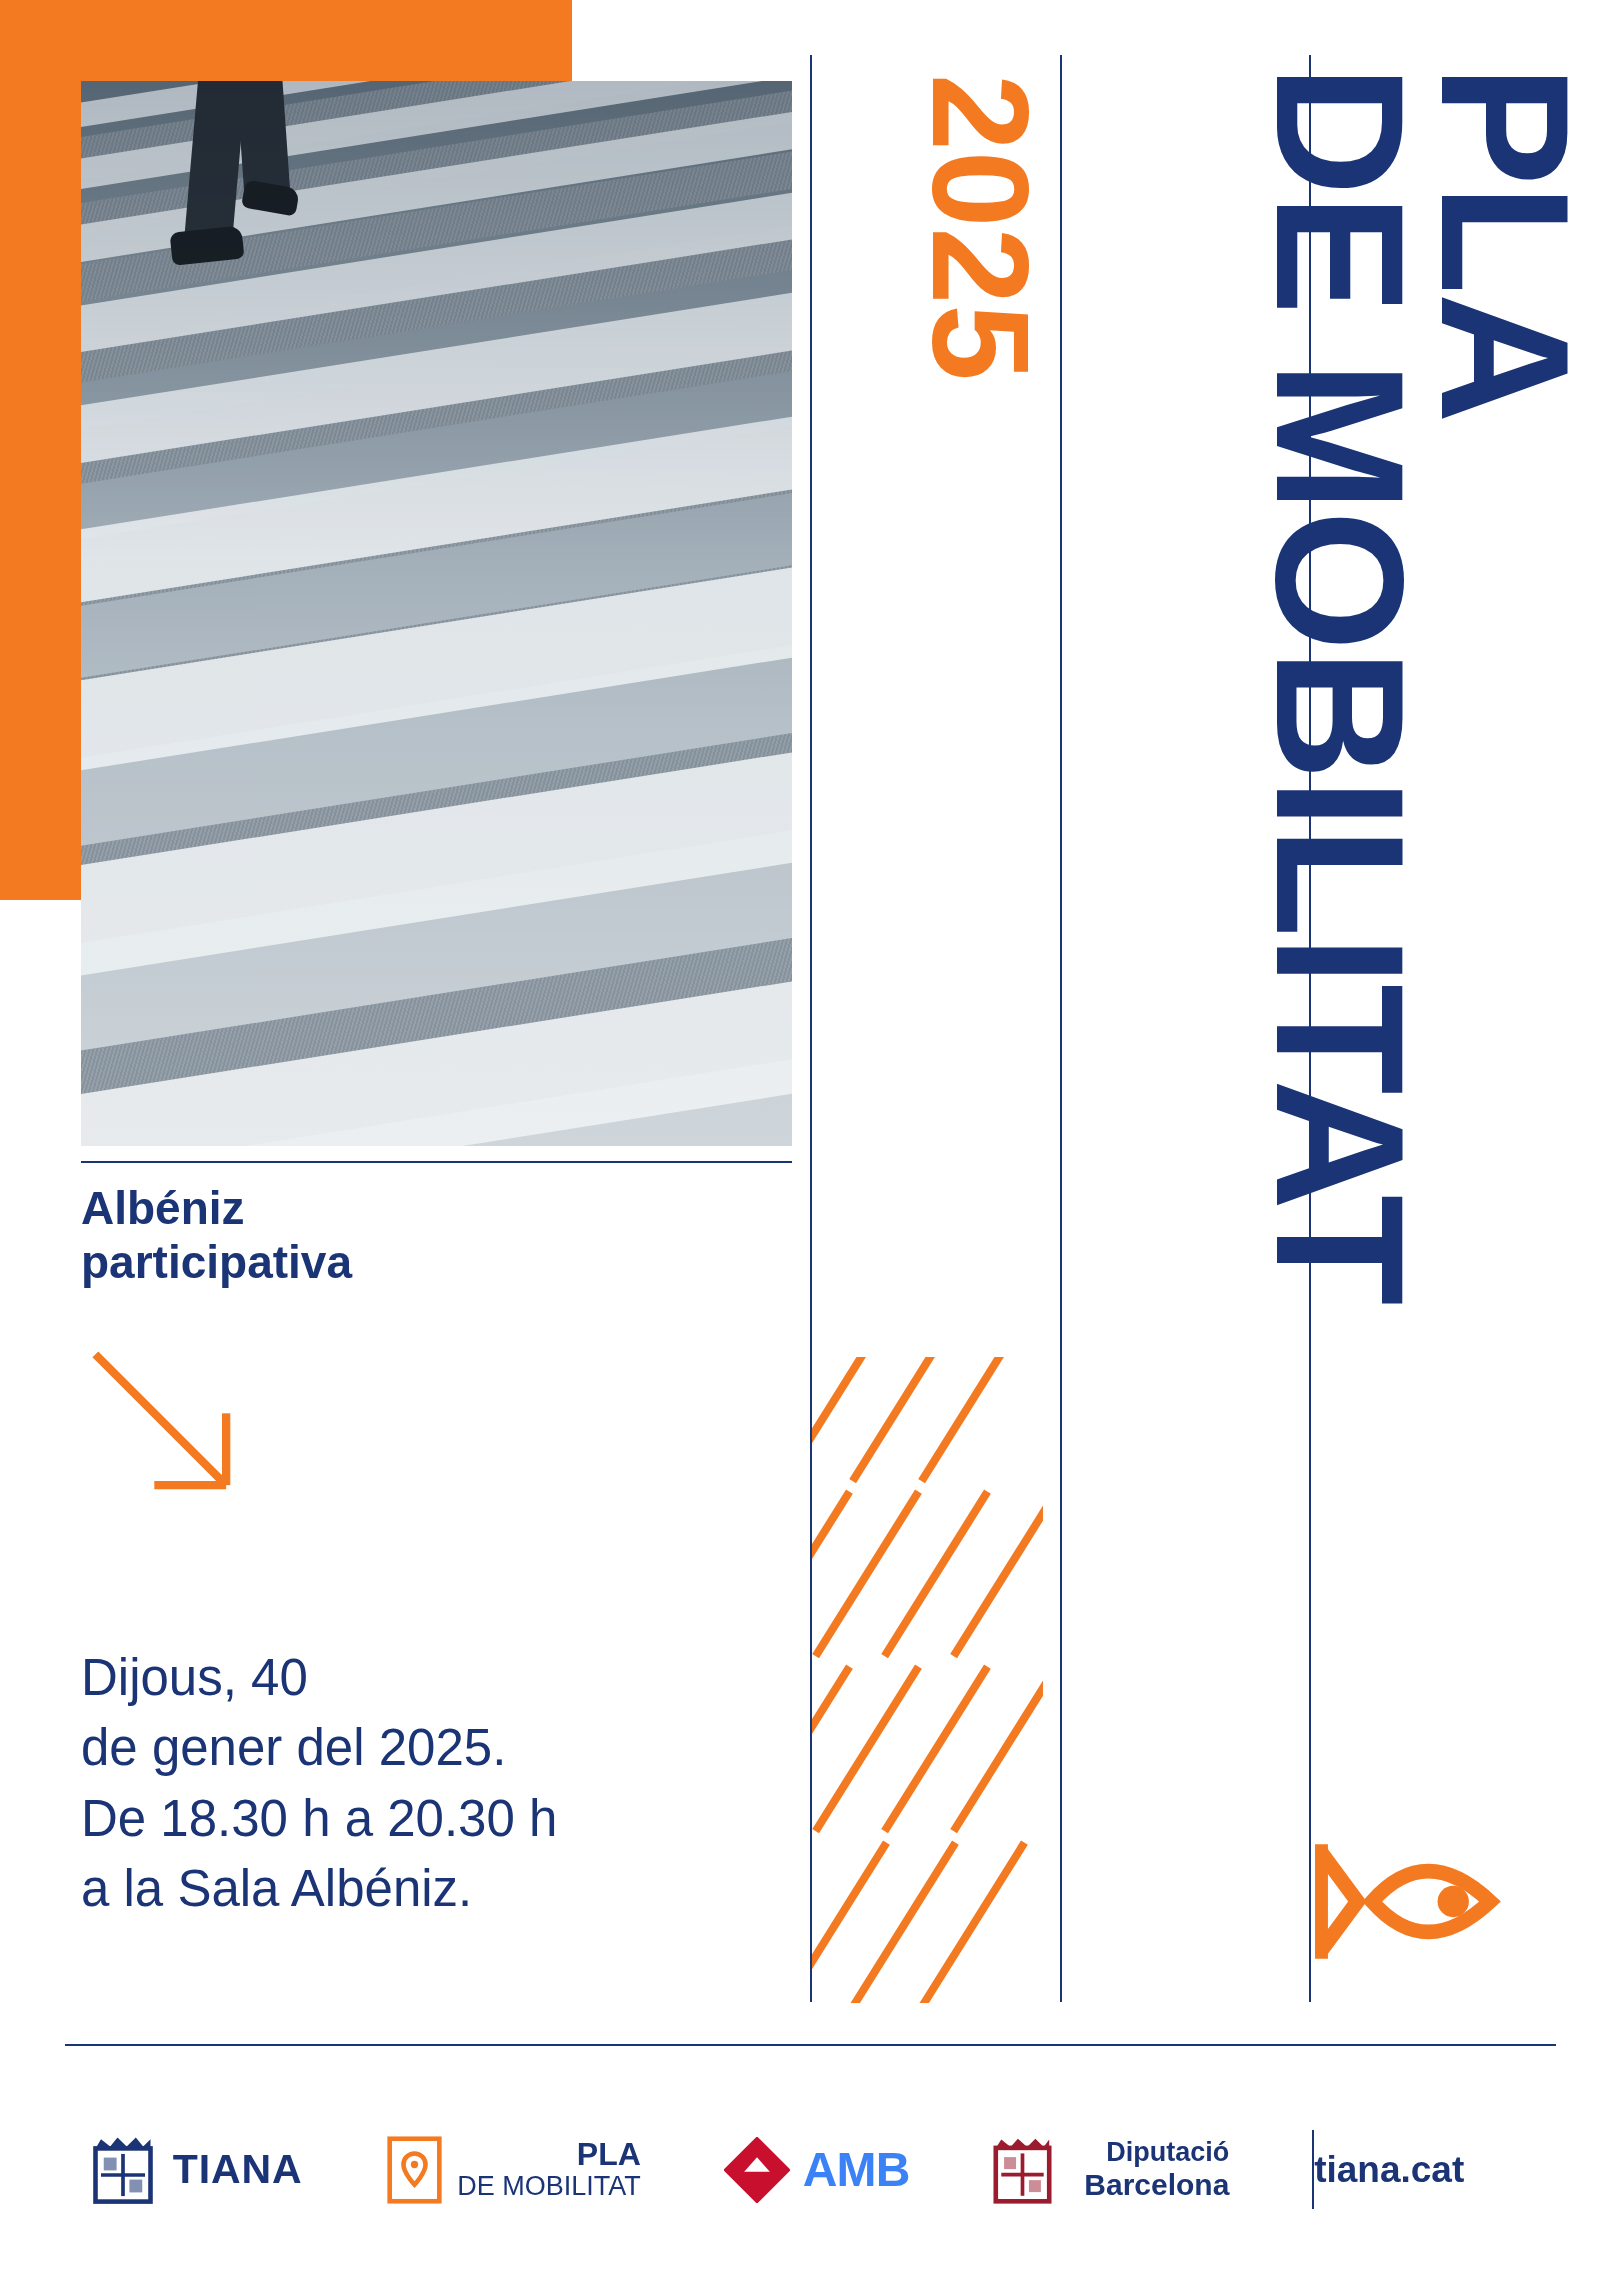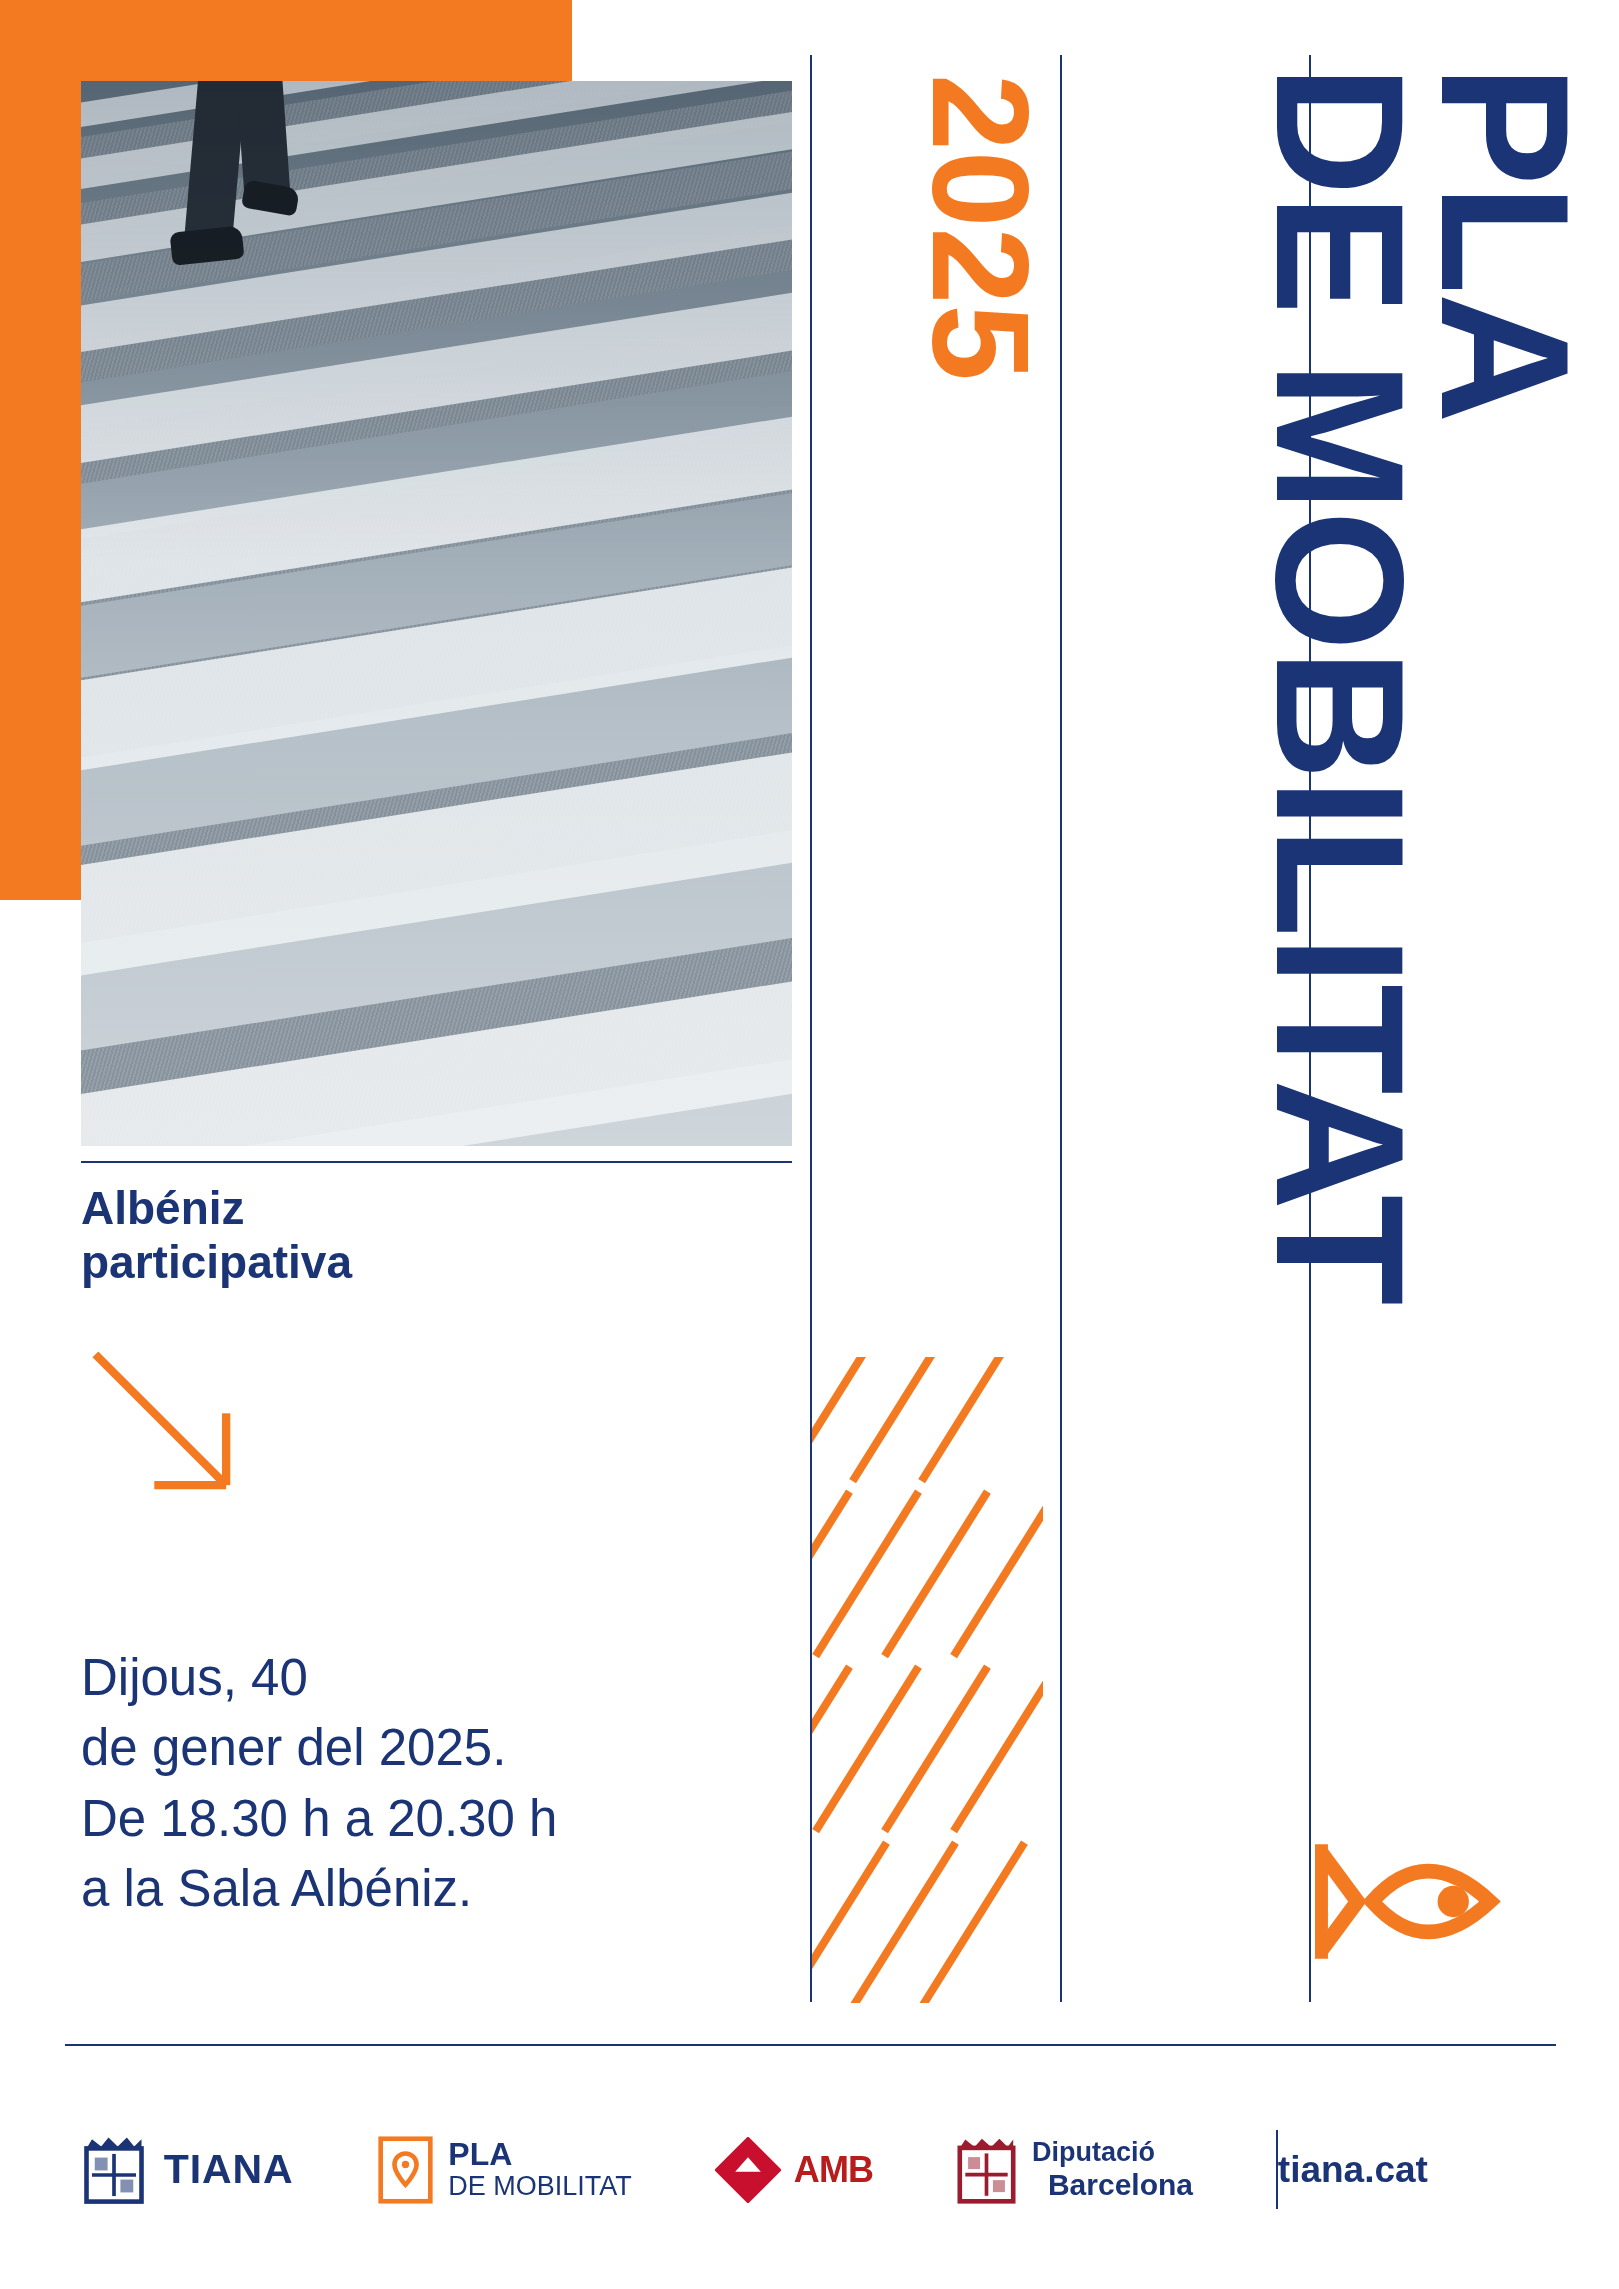--- a/index.html
+++ b/index.html
@@ -177,26 +177,27 @@
     position: absolute;
     left: 1315px;
     top: 1837px;
     width: 212px;
     height: 129px;
   }
 
   
   .footer {
     position: absolute;
-    left: 72px;
+    left: 81px;
     top: 2114px;
     width: 1491px;
     height: 111px;
     display: flex;
     align-items: center;
+    text-align: right;
   }
   .footer-item { display: flex; align-items: center; }
   .sep-v {
     width: 1.8px;
     height: 79px;
     background: #1b3476;
   }
 
   .tiana-text {
     color: #1b3476;
@@ -216,22 +217,22 @@
     display: block;
   }
   .pla-mob-text .l2 {
     color: #1b3476;
     font-size: 27px;
     font-weight: 400;
     display: block;
   }
   .amb-text {
     margin-left: 13px;
-    color: #b91c1c;
-    font-size: 36px;
+    color: #3b82f6;
+    font-size: 48px;
     font-weight: 700;
     letter-spacing: -0.9px;
   }
   .dipu-text {
     margin-left: 14.8px;
     color: #1b3476;
     line-height: 1.1;
   }
   .dipu-text .l1 {
     display: block;

